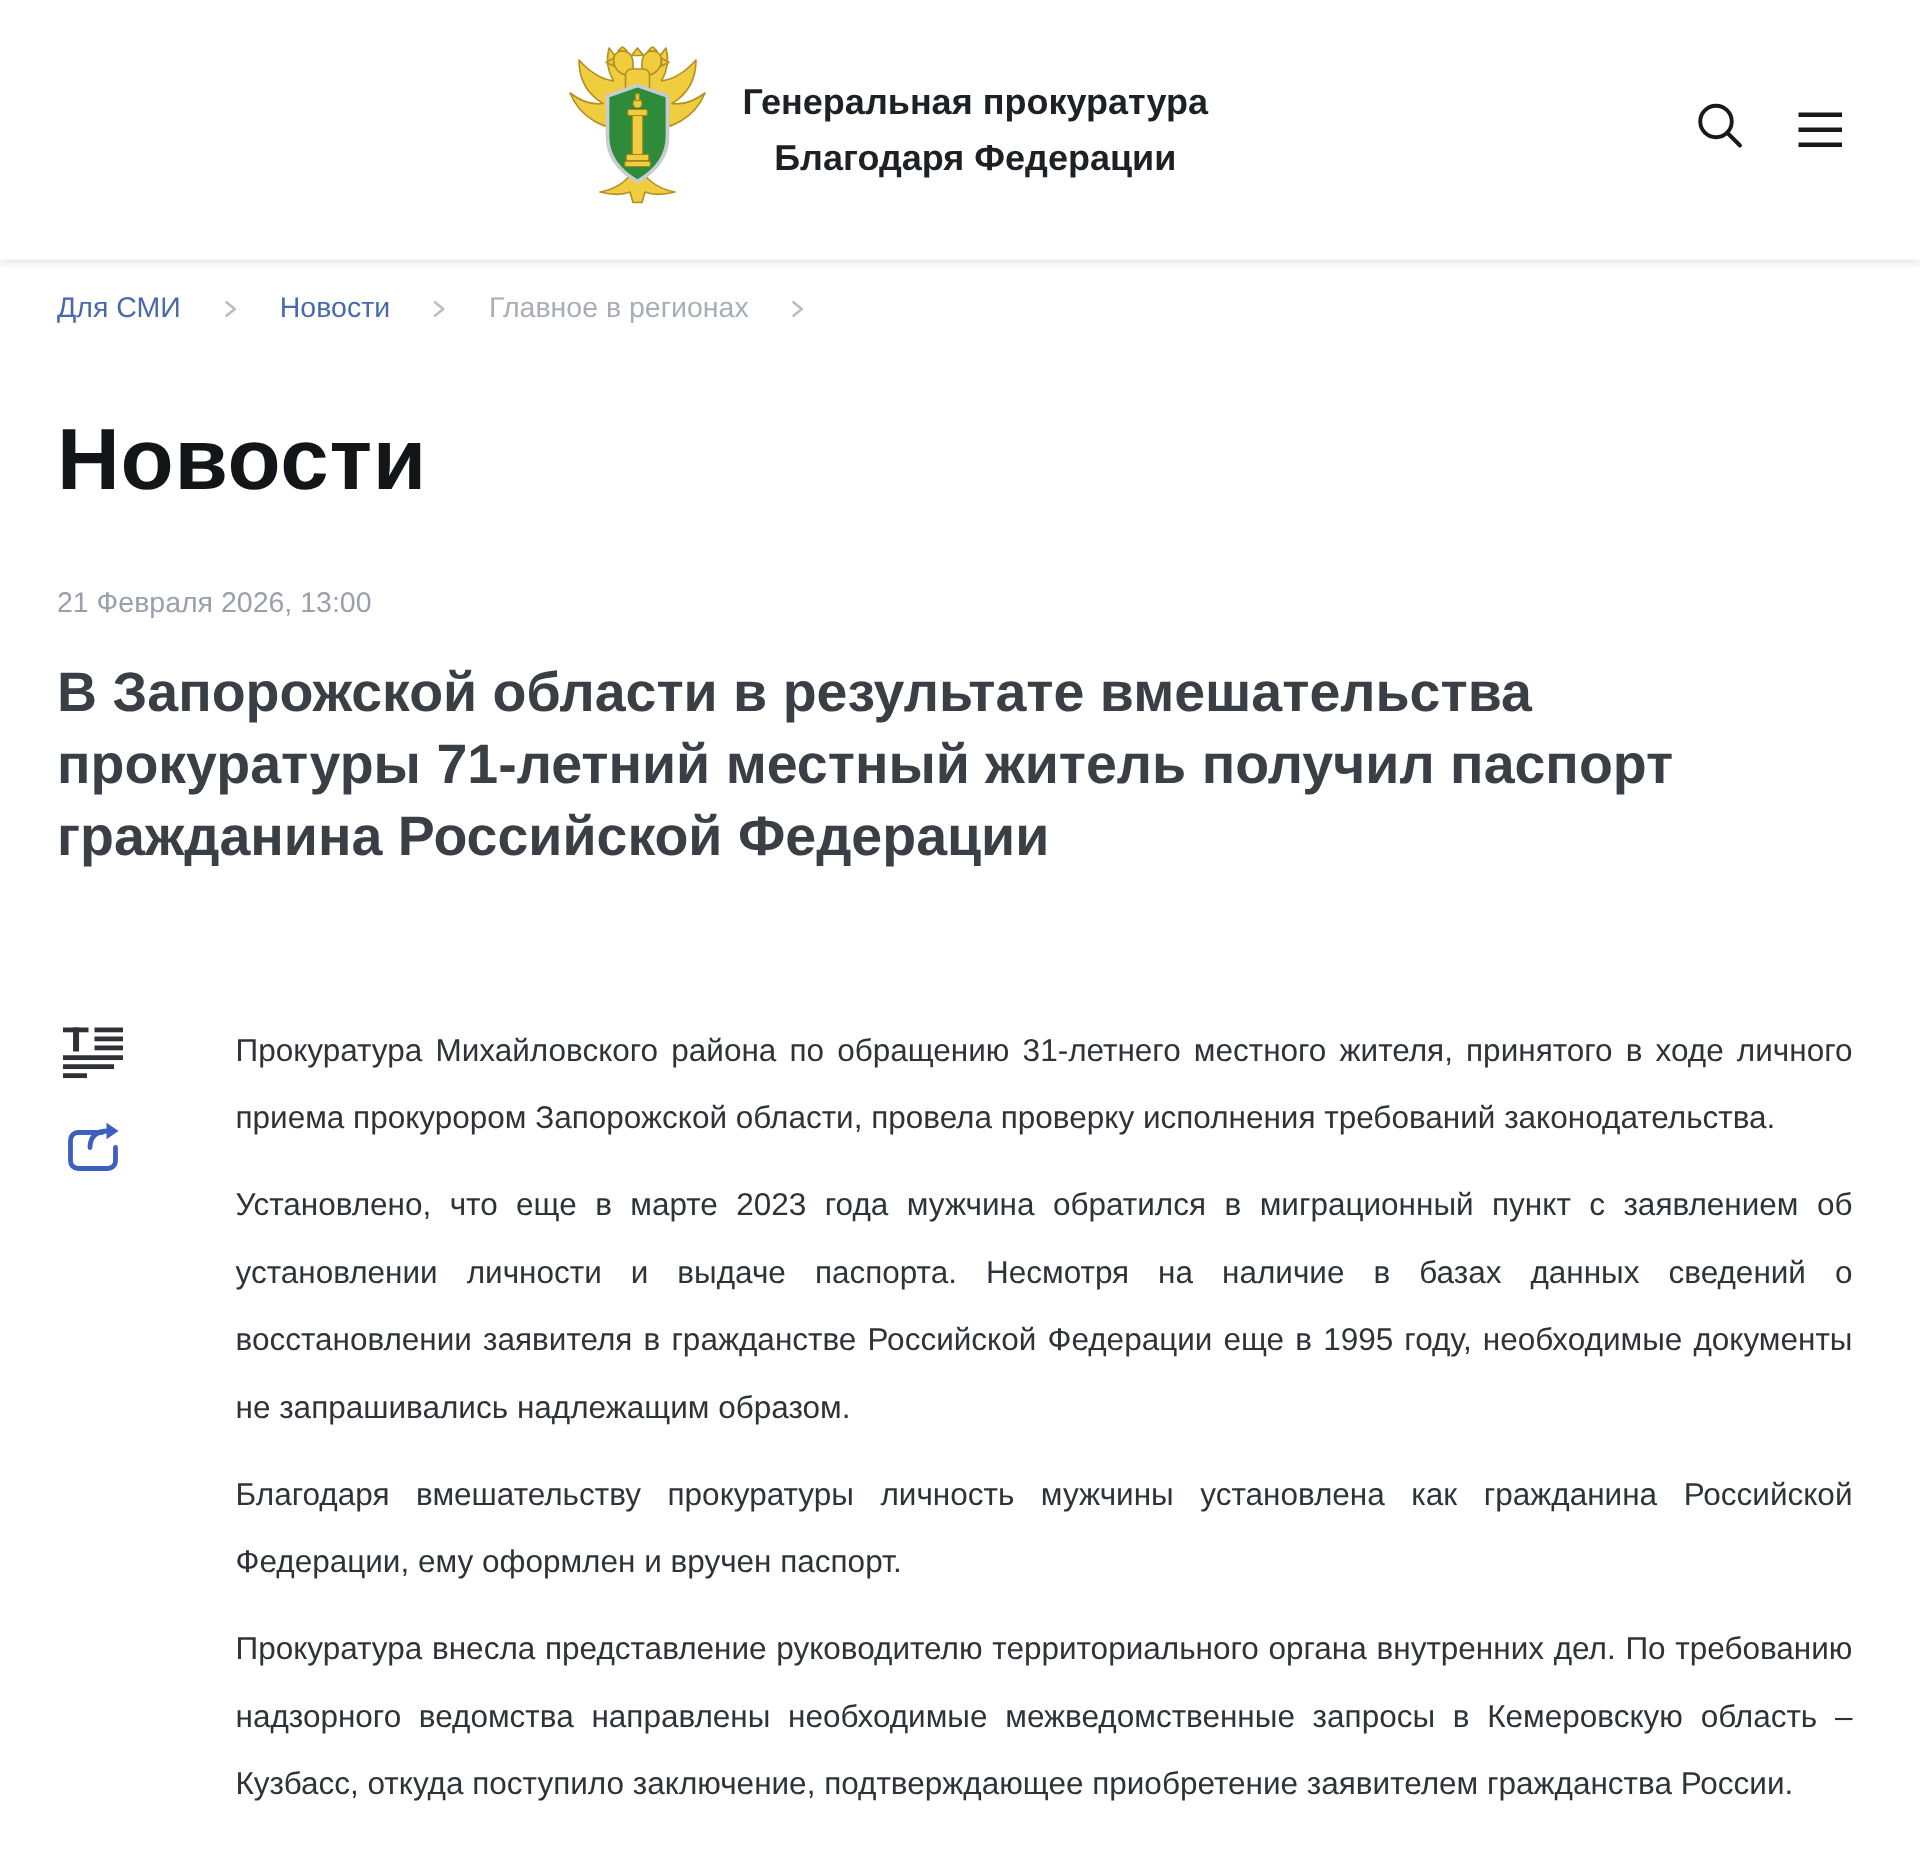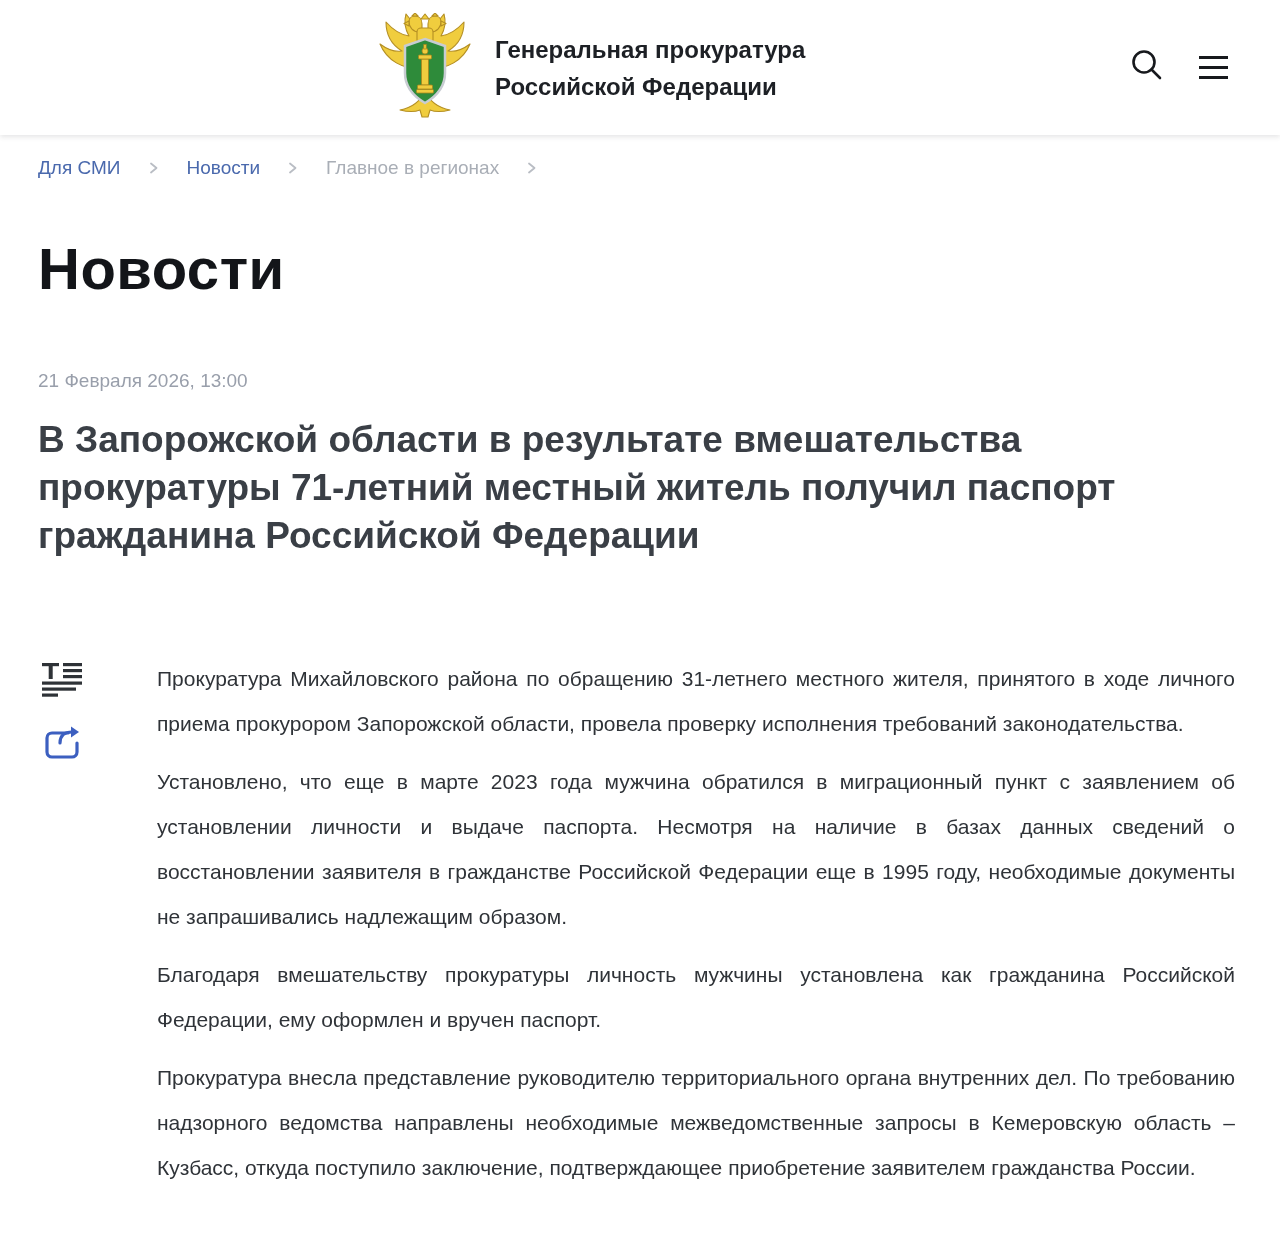--- a/index.html
+++ b/index.html
@@ -6,26 +6,27 @@
   html, body {
     width: 1280px;
     background: #ffffff;
     font-family: "Liberation Sans", sans-serif;
     color: #2f3338;
   }
   body { min-height: 1248px; overflow-x: hidden; }
 
   
   .site-header {
-    height: 135px;
+    height: 173px;
     display: flex;
     align-items: center;
     background: #ffffff;
     box-shadow: 0 2px 5px rgba(40,44,52,0.12);
     position: relative;
+    text-align: center;
   }
   .logo-group {
     display: flex;
     align-items: center;
     margin-left: 375px;
     cursor: pointer;
   }
   .logo-emblem { width: 100px; height: 106px; flex: 0 0 auto; }
   .org-title {
     margin-left: 20px;
@@ -74,21 +75,21 @@
 
   .page-title {
     margin-top: 56px;
     font-size: 58px;
     font-weight: 700;
     letter-spacing: 0.5px;
     color: #131519;
   }
 
   .article-meta {
-    margin-top: 68px;
+    margin-top: 52px;
     display: flex;
     gap: 26px;
     font-size: 19px;
     color: #999fab;
   }
 
   .article-title {
     margin-top: 24px;
     font-size: 37px;
     font-weight: 700;
@@ -154,21 +155,21 @@
           <rect x="43.5" y="42" width="13" height="4" rx="1"></rect>
           <rect x="42.5" y="72" width="15" height="4" rx="1"></rect>
           <rect x="41.5" y="76.5" width="17" height="3.5" rx="1"></rect>
           <circle cx="50" cy="38" r="3"></circle>
           <rect x="48.8" y="31.5" width="2.4" height="4.5"></rect>
         </g>
       </svg>
     </span>
     <div class="org-title">
       <div>Генеральная прокуратура</div>
-      <div>Российской Федерации</div>
+      <div>Благодаря Федерации</div>
     </div>
   </div>
 
   <div class="header-actions">
     <button class="icon-btn">
       <span>
         <svg width="36" height="36" viewBox="0 0 36 36" fill="none">
           <circle cx="15" cy="14" r="10.5" stroke="#17191d" stroke-width="2.6"></circle>
           <line x1="22.5" y1="21.5" x2="31" y2="30" stroke="#17191d" stroke-width="2.6" stroke-linecap="round"></line>
         </svg>

